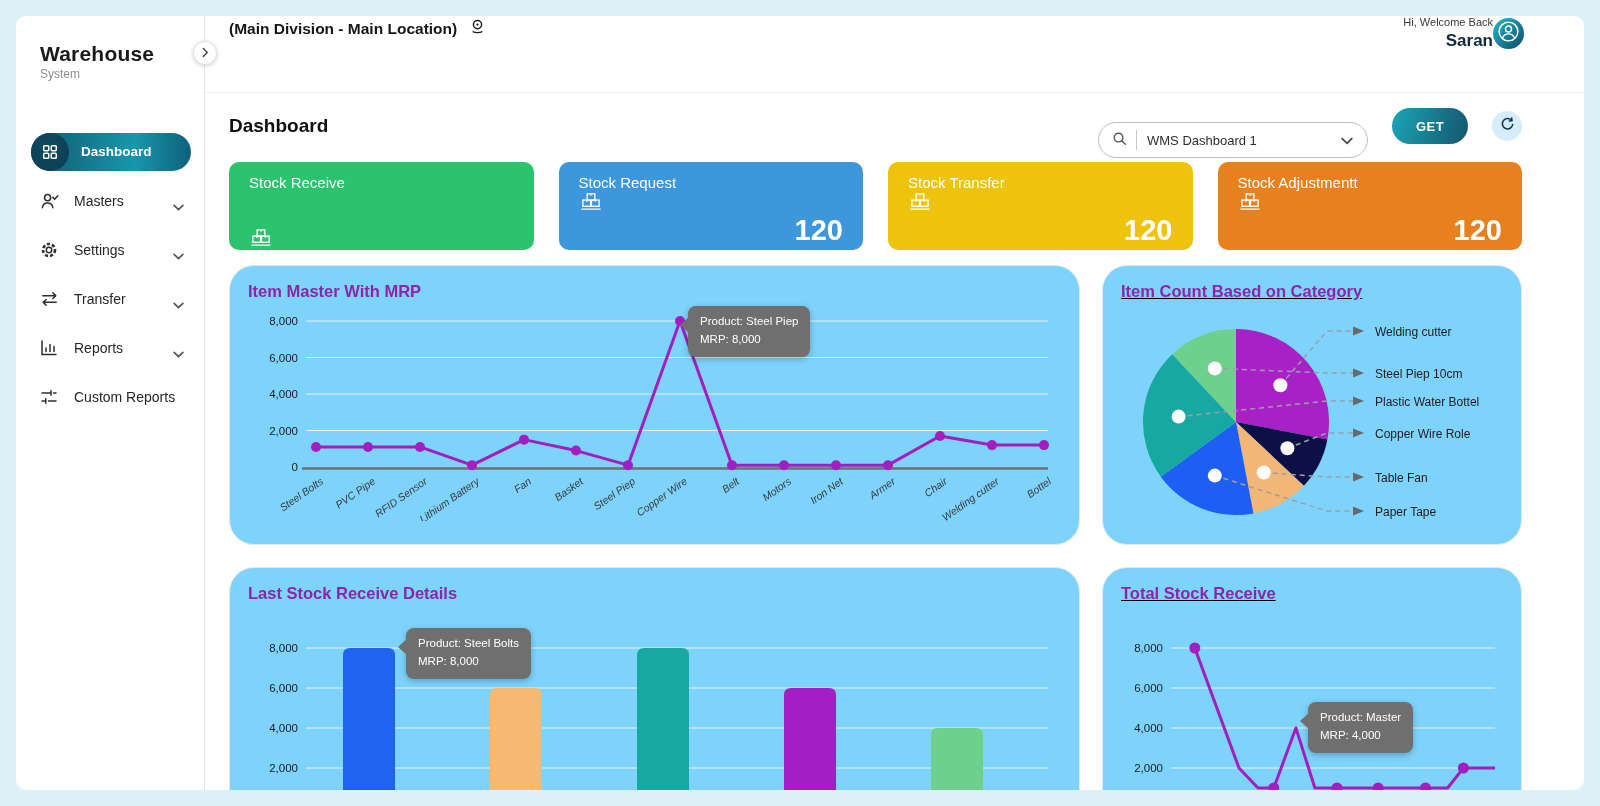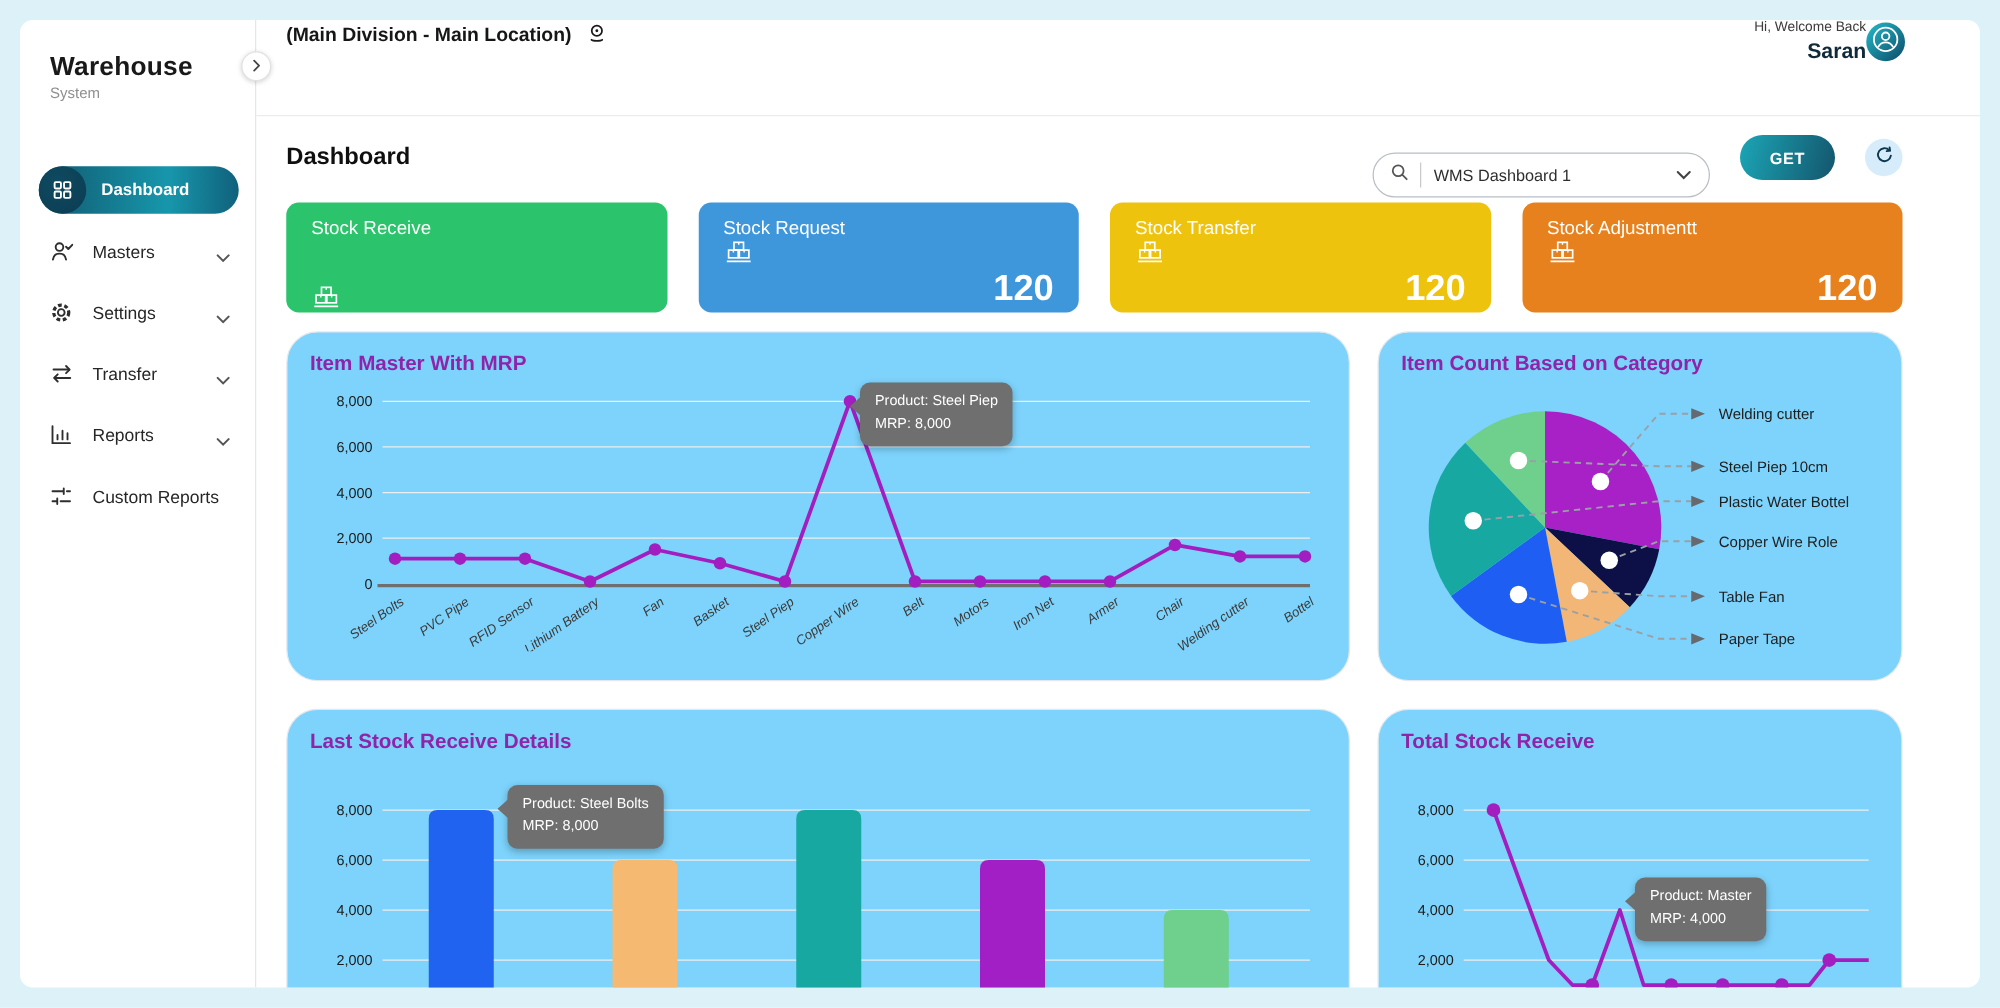--- a/index.html
+++ b/index.html
@@ -62,21 +62,21 @@
     display:flex; flex-direction:column; justify-content:space-between; cursor:pointer; }
   .stat-label { font-size:15px; font-weight:500; }
   .stat-bottom { display:flex; align-items:flex-start;flex-direction:column; }
   .stat-value { margin-left:auto; font-size:29px; font-weight:700; line-height:1; }
 
   .charts-row { margin-top:15px; padding:0 62px 0 24px; display:flex; gap:22px; flex:none; height:280px; }
   .charts-row.second { margin-top:22px; }
   .chart-card { background:#7dd3fc; border:1px solid #E3E8EE; border-radius:25px; padding:14px 18px;
     position:relative; overflow:hidden; }
   .chart-card.wide { flex:1; min-width:0; }
-  .chart-card.narrow { width:420px; flex:none; }
+  .chart-card.narrow { width:420px; flex:none;text-decoration:underline; }
   .chart-title { font-size:16.5px; font-weight:700; color:#8E24AA; margin:2px 0 8px; }
 
   svg text { font-family:"Liberation Sans",sans-serif; }
 
   .tip { position:absolute; background:#6F6F6F; color:#fff; border-radius:8px; padding:7px 12px 8px;
     font-size:11.5px; line-height:1.55; box-shadow:0 2px 6px rgba(0,0,0,.25); white-space:nowrap; z-index:4; }
   .tip:before { content:""; position:absolute; left:-8px; top:11px; border:8px solid transparent;
     border-left:none; border-right:9px solid #6F6F6F; }
   #tip1 { left:458px; top:40px; }
   #tip3 { left:176px; top:60px; }

